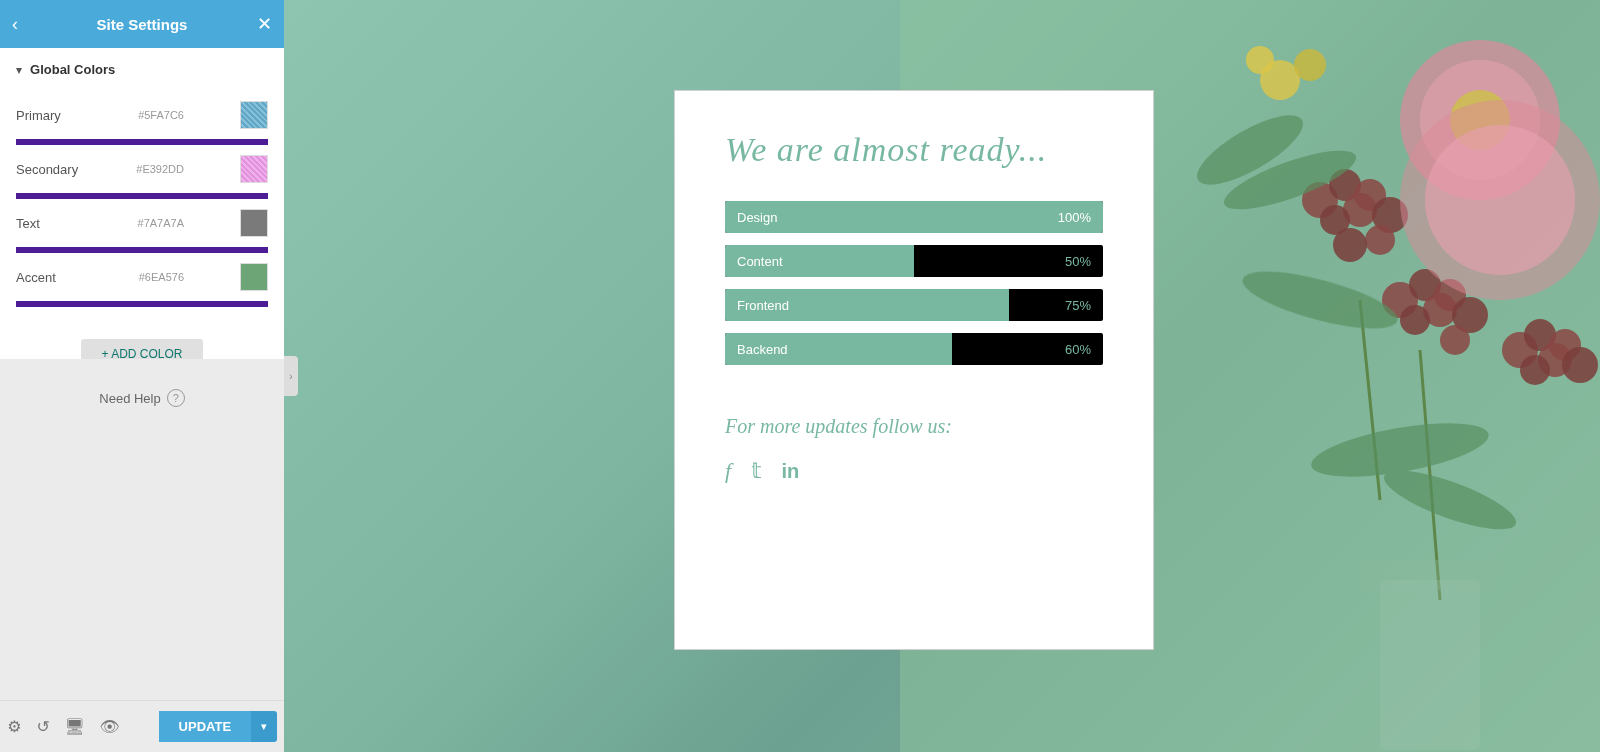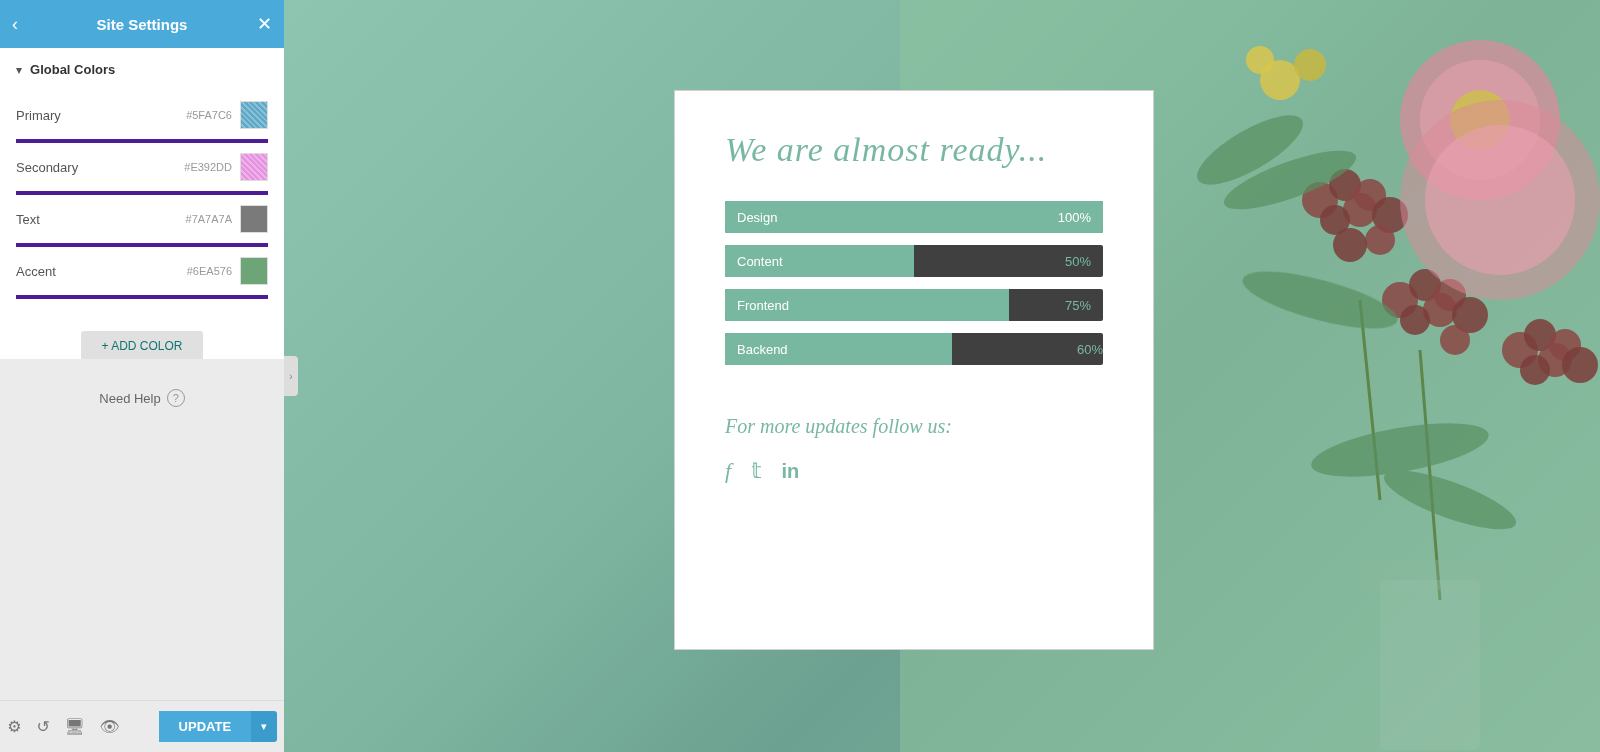--- a/index.html
+++ b/index.html
@@ -77,21 +77,22 @@
     }
 
     .color-rows {
       padding: 0 16px;
     }
 
     .color-row {
       display: flex;
       align-items: center;
       padding: 10px 0;
-      border-bottom: 4px solid #4c1d95;
+      border-bottom: 6px solid #4c1d95;
+      gap: 48px;
     }
 
     .color-label {
       flex: 1;
       font-size: 13px;
       color: #555;
     }
 
     .color-hex {
       font-size: 11px;
@@ -264,21 +265,21 @@
     }
 
     .progress-item {
       position: relative;
       height: 32px;
     }
 
     .progress-bar-bg {
       width: 100%;
       height: 32px;
-      background: #404040;
+      background: #000000;
       border-radius: 2px;
       position: relative;
       overflow: hidden;
     }
 
     .progress-bar-fill {
       height: 100%;
       background: #78b8a0;
       position: absolute;
       left: 0;
@@ -502,21 +503,21 @@
             <div class="progress-bar-fill" style="width:75%"></div>
             <span class="progress-label">Frontend</span>
             <span class="progress-pct" style="right:12px;position:absolute;top:50%;transform:translateY(-50%);color:#78b8a0;font-size:13px;">75%</span>
           </div>
         </div>
 
         <div class="progress-item">
           <div class="progress-bar-bg">
             <div class="progress-bar-fill" style="width:60%"></div>
             <span class="progress-label">Backend</span>
-            <span class="progress-pct" style="right:0;position:absolute;top:50%;transform:translateY(-50%);color:#78b8a0;font-size:13px;">60%</span>
+            <span class="progress-pct" style="right:12px;position:absolute;top:50%;transform:translateY(-50%);color:#78b8a0;font-size:13px;">60%</span>
           </div>
         </div>
       </div>
 
       <p class="card-subtitle">For more updates follow us:</p>
 
       <div class="social-icons">
         <span class="social-icon" style="font-family:Georgia,serif;font-style:italic;">f</span>
         <span class="social-icon" style="font-family:Georgia,serif;">𝕥</span>
         <span class="social-icon" style="font-size:20px;font-weight:bold;">in</span>

